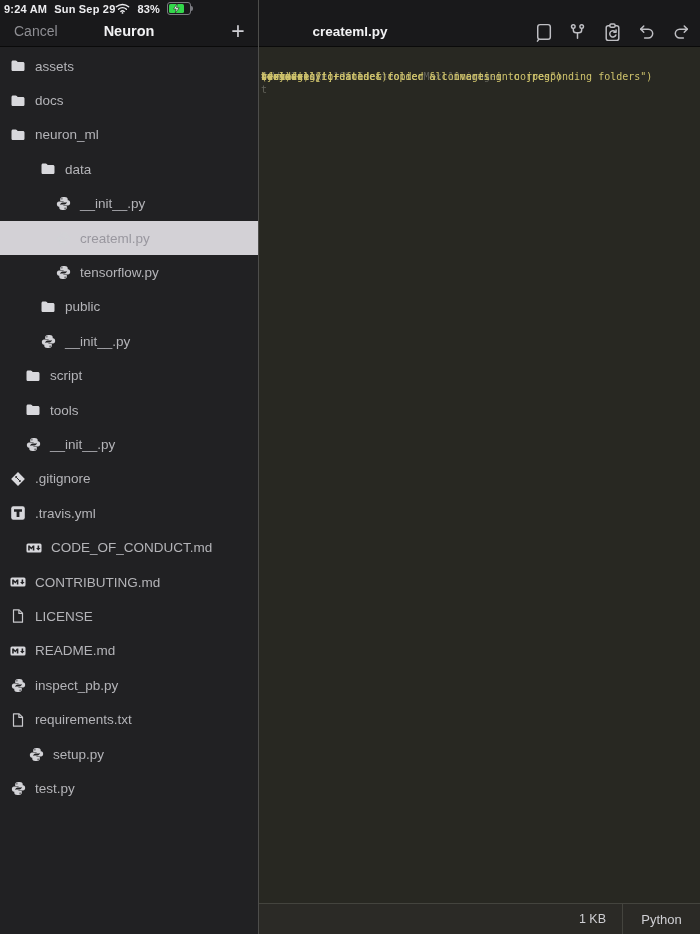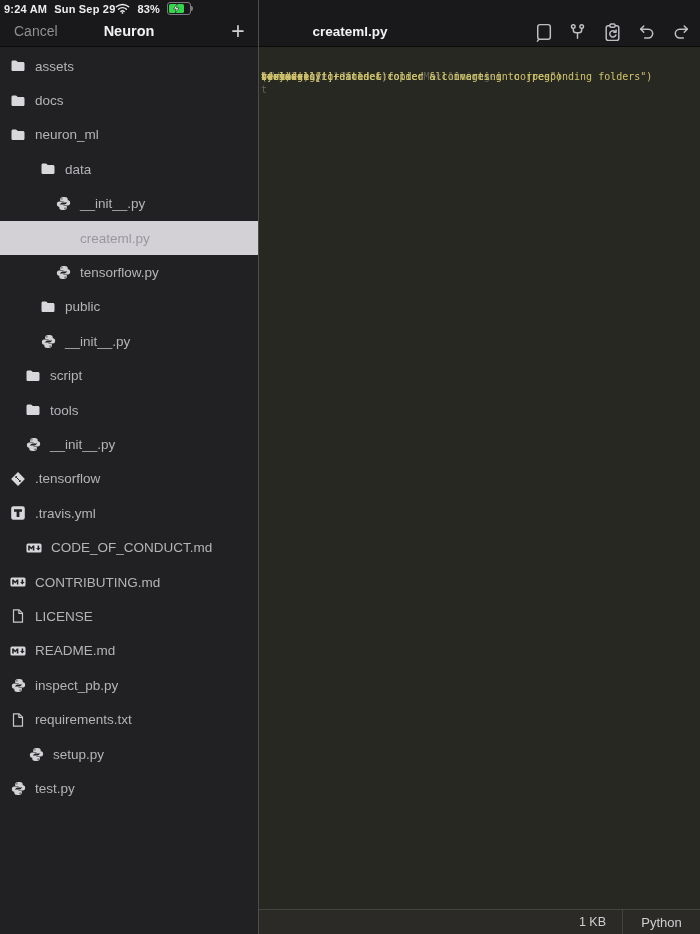--- a/index.html
+++ b/index.html
@@ -29,21 +29,21 @@
              display:flex;justify-content:space-between;align-items:center;}
   .nav-icons .nic{width:22px;height:22px;display:flex;align-items:center;justify-content:center;cursor:pointer;}
   .nav-icons svg{stroke:#bfbfc4;fill:none;stroke-width:1.4;stroke-linecap:round;stroke-linejoin:round;}
   
   .editor{position:absolute;left:258px;top:47px;right:0;bottom:0;background:#282822;}
   .code{position:absolute;left:0;top:0;right:0;bottom:29px;overflow:hidden;
         padding:24px 0 0 3px;margin:0;
         font-family:"DejaVu Sans Mono",monospace;font-size:10px;line-height:12.6px;}
   .cl{white-space:pre;height:12.6px;color:#cfc36c;}
   .cl.comment{color:#62625a;}
-  .ebar{position:absolute;left:0;right:0;bottom:0;height:25px;background:#2b2a26;
+  .ebar{position:absolute;left:0;right:0;bottom:0;height:31px;background:#2b2a26;
         border-top:1px solid #44443e;box-sizing:border-box;
         display:flex;align-items:center;justify-content:flex-end;}
   .ebar .size{font-size:12.5px;color:#cfcfd3;margin-right:16px;}
   .ebar .vdiv{width:1px;align-self:stretch;background:#44443e;}
   .ebar .lang{width:77px;text-align:center;font-size:13px;color:#cfcfd3;cursor:pointer;}
   .sidebar{position:absolute;left:0;top:47px;width:258px;bottom:0;background:#212123;
            padding-top:2px;box-sizing:border-box;z-index:3;}
   .trow{position:relative;height:34.4px;display:flex;align-items:center;cursor:pointer;}
   .trow .ticon{width:16px;height:16px;margin-right:9px;flex:0 0 16px;display:flex;align-items:center;justify-content:center;}
   .trow .ticon svg{display:block;}
@@ -250,21 +250,21 @@
       </div>
       <div class="trow" style="padding-left: 10px;">
         <span class="ticon">
           <svg width="16" height="16" viewBox="0 0 16 16">
             <path class="fill" d="M8 1.1l6.9 6.9L8 14.9 1.1 8z"></path>
             <circle cx="6.1" cy="6.1" r="1" fill="#212123"></circle>
             <circle cx="9.9" cy="9.9" r="1" fill="#212123"></circle>
             <path d="M6.8 6.8l2.4 2.4" stroke="#212123" stroke-width="1"></path>
           </svg>
         </span>
-        <span class="tlabel">.tensorflow</span>
+        <span class="tlabel">.gitignore</span>
       </div>
       <div class="trow" style="padding-left: 10px;">
         <span class="ticon">
           <svg width="16" height="16" viewBox="0 0 16 16">
             <rect class="fill" x="1.2" y="1.2" width="13.6" height="13.6" rx="2.2"></rect>
             <path d="M4 4.2h8v2.6H9.4v5.2H6.6V6.8H4z" fill="#212123"></path>
           </svg>
         </span>
         <span class="tlabel">.travis.yml</span>
       </div>

